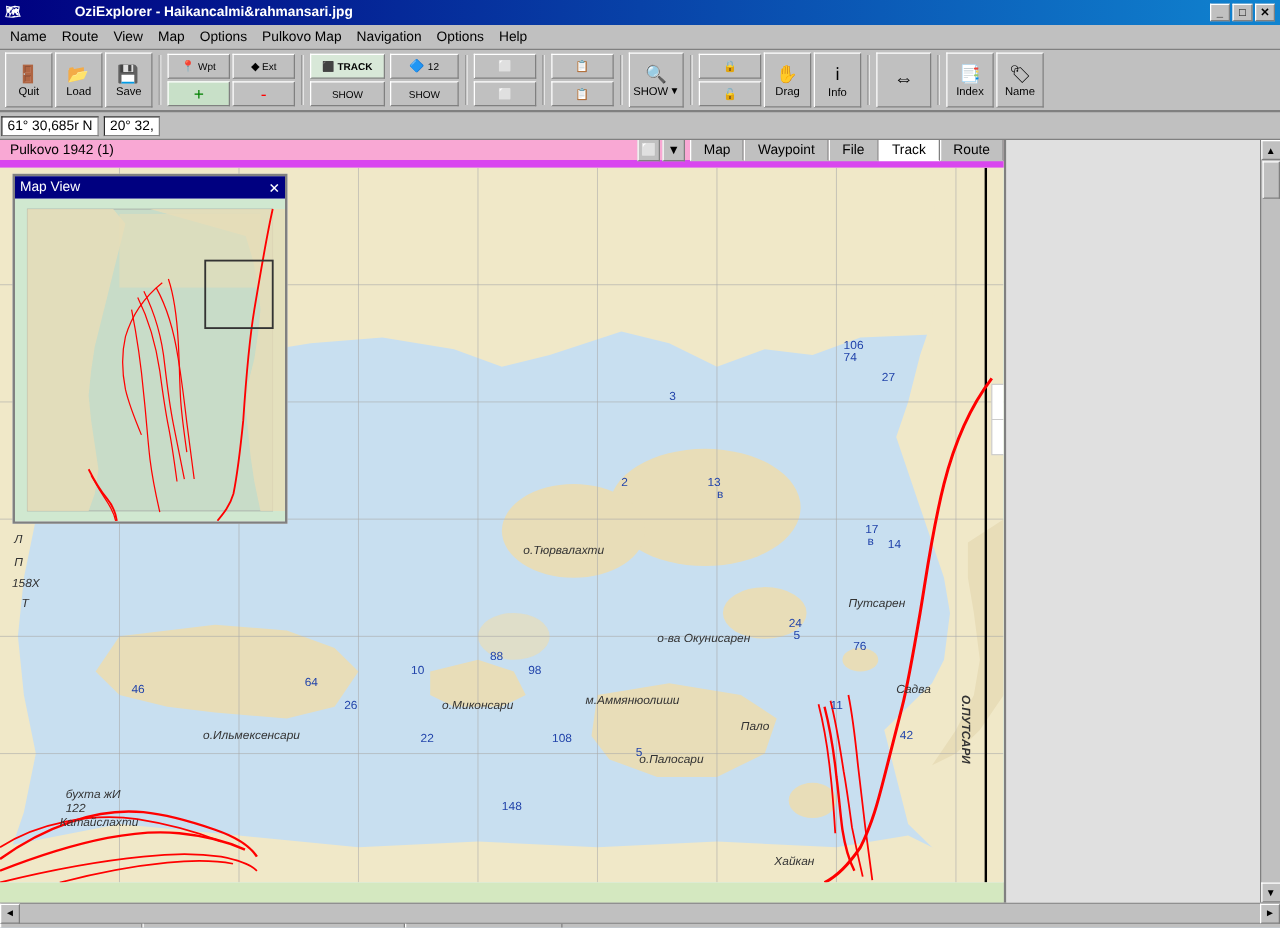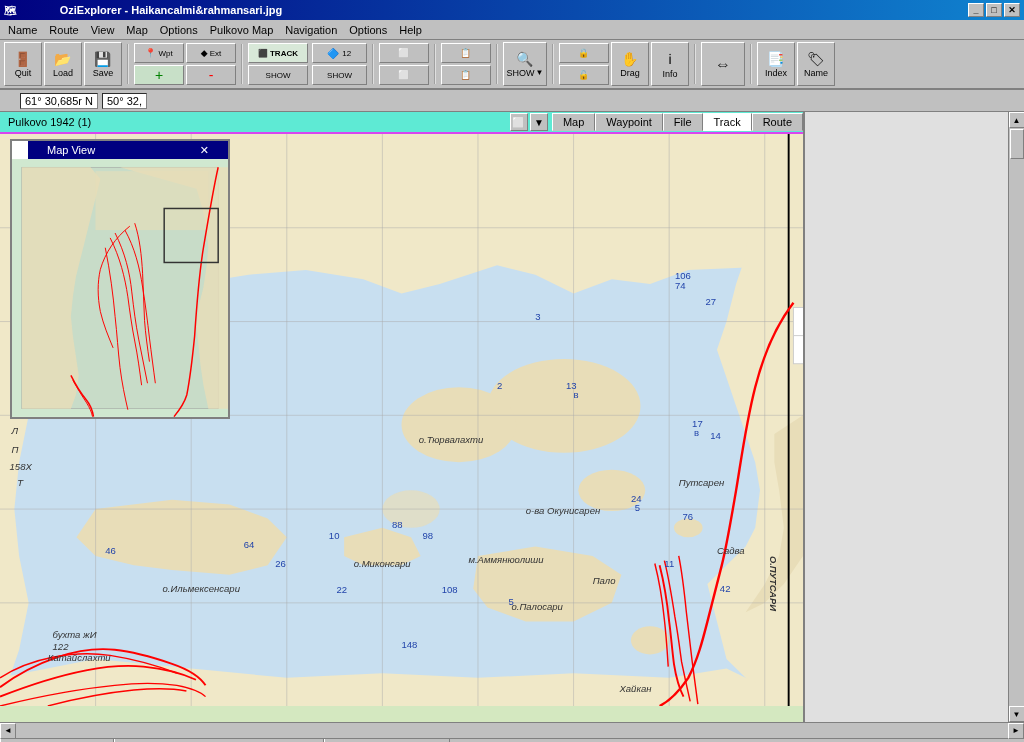--- a/index.html
+++ b/index.html
@@ -78,21 +78,21 @@
       display: flex; align-items: center; justify-content: center; gap: 2px;
     }
 
     
     #coord-bar {
       height: 22px;
       background: #c0c0c0;
       border-bottom: 1px solid #808080;
       display: flex;
       align-items: center;
-      padding: 0 20px;
+      padding: 0 1px;
       font-size: 11px;
       gap: 4px;
     }
     .coord-field {
       background: white;
       border: 1px inset #808080;
       padding: 1px 4px;
       font-size: 11px;
     }
 
@@ -167,22 +167,21 @@
       background: white;
       border: 2px solid #808080;
       z-index: 10;
     }
     #map-overview-title {
       height: 18px;
       background: #000080;
       color: white;
       font-size: 11px;
       display: flex; align-items: center; justify-content: space-between;
-      padding: 0 19px;
-      margin-left: 16px;
+      padding: 0 4px;
     }
     #map-overview-content {
       width: 100%;
       height: calc(100% - 18px);
       background: #d8ecd8;
       position: relative;
       overflow: hidden;
     }
 
     
@@ -386,28 +385,28 @@
     <div class="btn-label">Index</div>
   </div>
   <div class="toolbar-btn">
     <div class="btn-icon">🏷</div>
     <div class="btn-label">Name</div>
   </div>
 </div>
 
 <div id="coord-bar">
   <span class="coord-field">61° 30,685r N</span>
-  <span class="coord-field">50° 32,</span>
+  <span class="coord-field">20° 32,</span>
 </div>
 
 <div id="main-content">
 
   <div id="map-area">
 
-    <div id="map-header" style="position:relative;z-index:5;height:22px;display:flex;align-items:center;background:#5eead4;border-bottom:2px solid #d946ef;">
+    <div id="map-header" style="position:relative;z-index:5;height:22px;display:flex;align-items:center;background:#f9a8d4;border-bottom:6px solid #d946ef;">
       <span style="font-size:11px;padding:0 8px;">Pulkovo 1942 (1)</span>
       <div style="flex:1;"></div>
       <div style="display:flex;">
         <div class="map-icon-btn" style="margin-right:2px;">⬜</div>
         <div class="map-icon-btn" style="margin-right:4px;">▼</div>
         <div class="map-tab">Map</div>
         <div class="map-tab">Waypoint</div>
         <div class="map-tab">File</div>
         <div class="map-tab active">Track</div>
         <div class="map-tab">Route</div>

